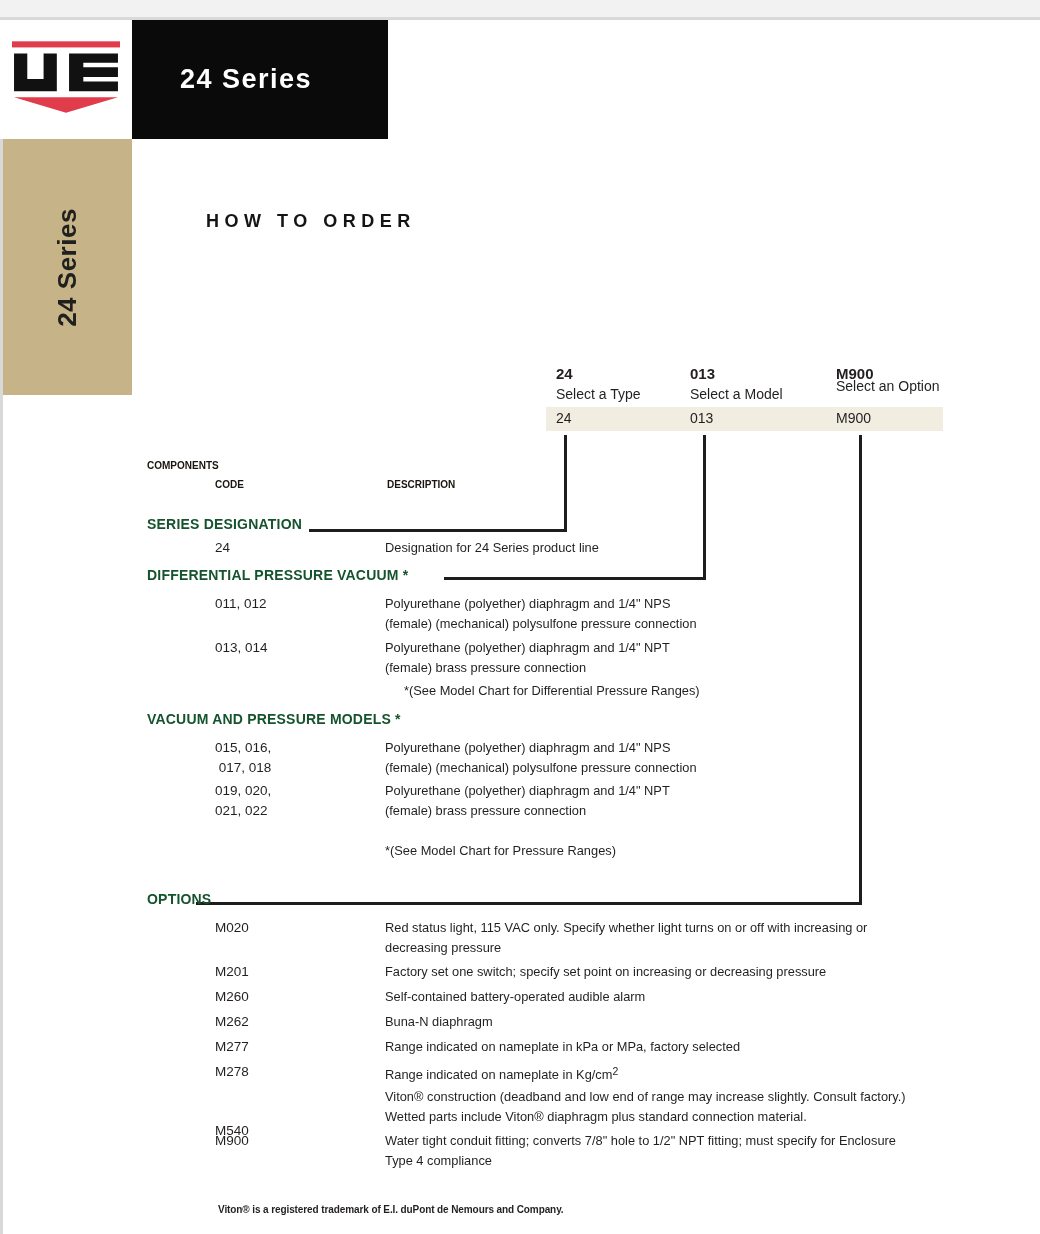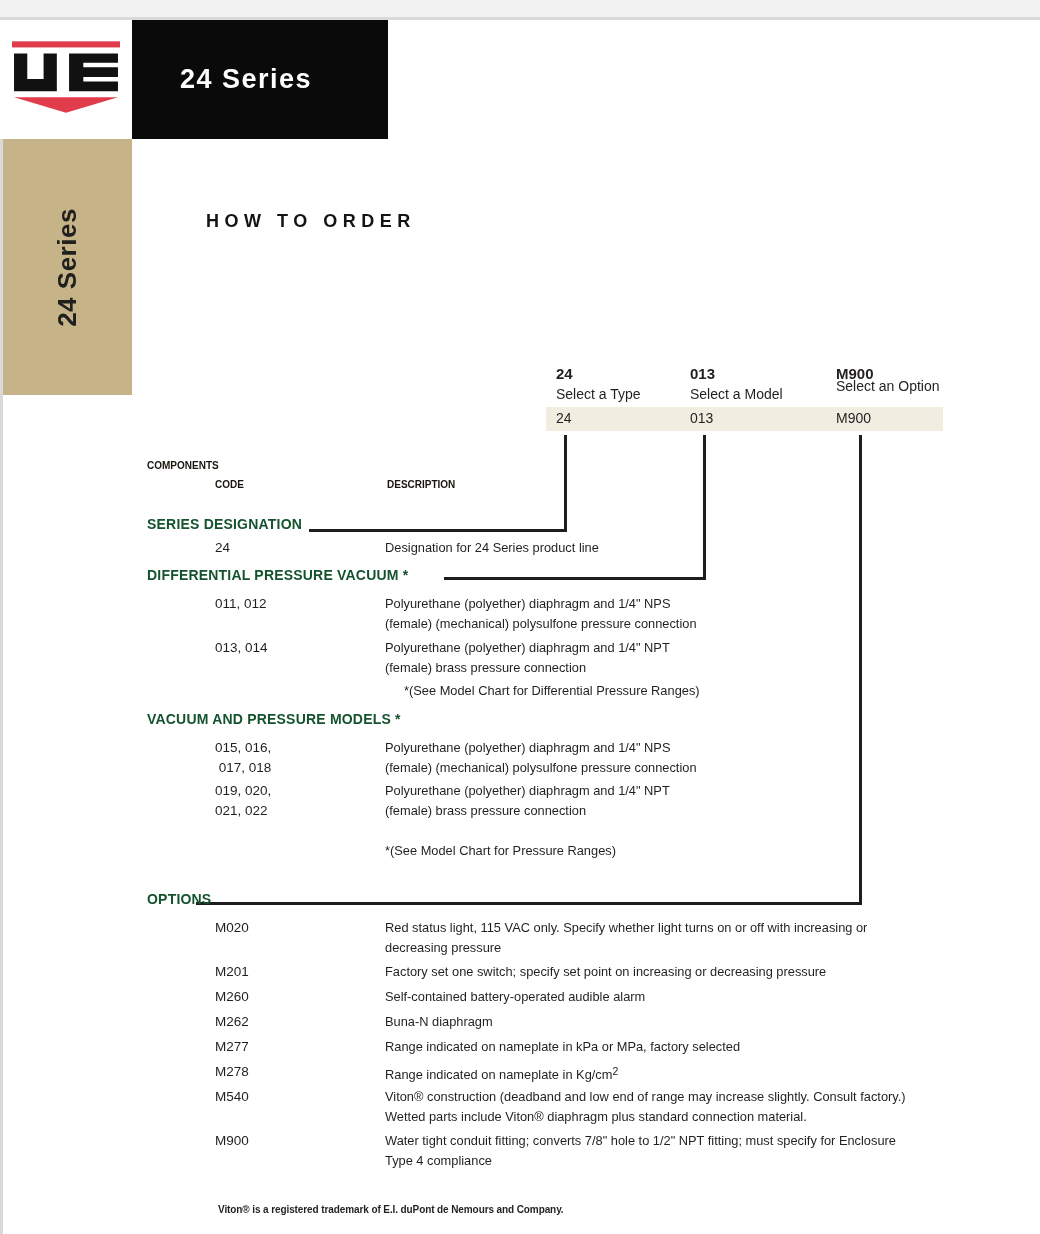--- a/index.html
+++ b/index.html
@@ -155,21 +155,21 @@
   <div class="abs code" style="left:215px;top:1020px;">M277</div>
   <div class="abs desc" style="left:385px;top:1020px;">
     <span>Range indicated on nameplate in kPa or MPa, factory selected</span>
   </div>
 
   <div class="abs code" style="left:215px;top:1045px;">M278</div>
   <div class="abs desc" style="left:385px;top:1045px;">
     <span style="display:inline;">Range indicated on nameplate in Kg/cm</span><sup class="sup">2</sup>
   </div>
 
-  <div class="abs code" style="left:215px;top:1070px;">M540</div>
+  <div class="abs code" style="left:215px;top:1104px;">M540</div>
   <div class="abs desc" style="left:385px;top:1070px;">
     <span>Viton® construction (deadband and low end of range may increase slightly. Consult factory.)</span>
     <span>Wetted parts include Viton® diaphragm plus standard connection material.</span>
   </div>
 
   <div class="abs code" style="left:215px;top:1114px;">M900</div>
   <div class="abs desc" style="left:385px;top:1114px;">
     <span>Water tight conduit fitting; converts 7/8" hole to 1/2" NPT fitting; must specify for Enclosure</span>
     <span>Type 4 compliance</span>
   </div>

